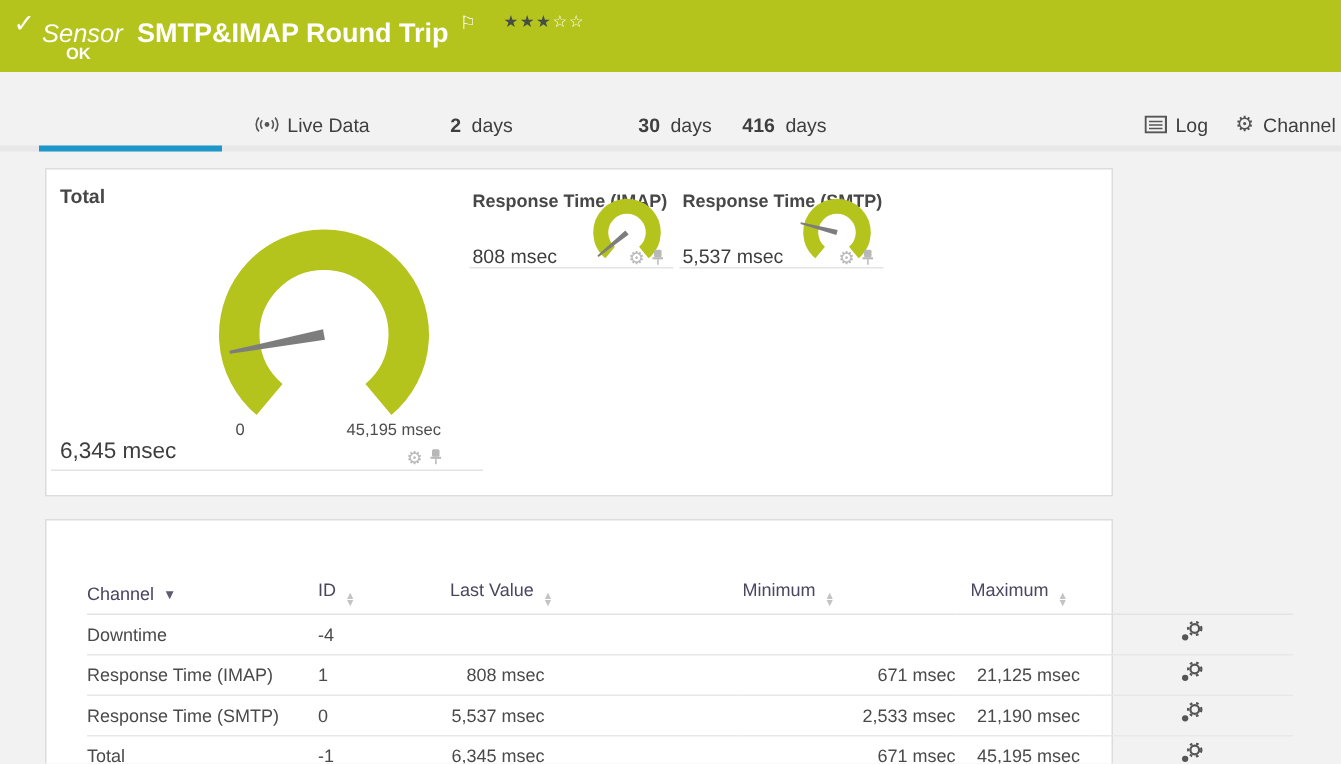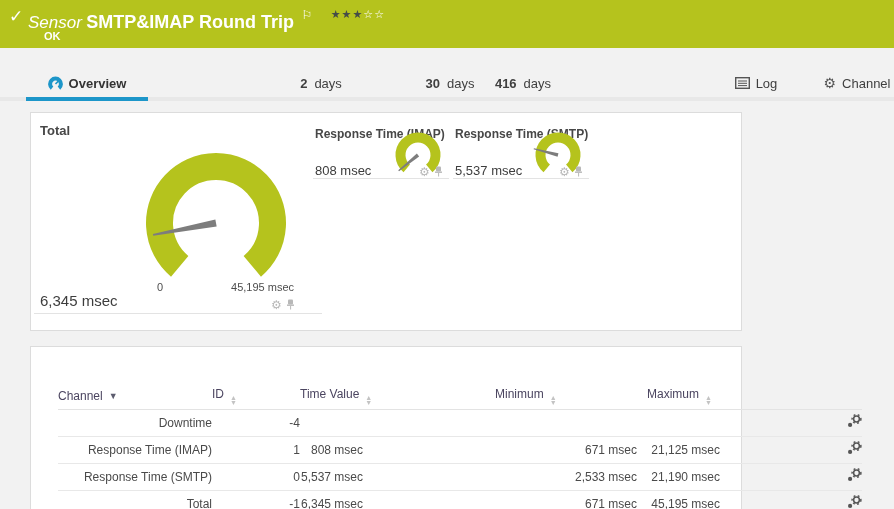--- a/index.html
+++ b/index.html
@@ -9,21 +9,21 @@
   *{margin:0;padding:0;box-sizing:border-box;}
   html,body{width:894px;height:509px;overflow:hidden;}
   body{font-family:"Liberation Sans","DejaVu Sans",sans-serif;background:var(--pagebg);position:relative;}
   .page{position:absolute;left:0;top:0;width:894px;height:509px;}
 
   
   .topbar{position:absolute;left:0;top:0;width:894px;height:48px;background:var(--green);color:#fff;}
   .topbar .check{position:absolute;left:9px;top:6px;font-size:17px;font-weight:bold;}
   .title-line{position:absolute;left:28px;top:8px;white-space:nowrap;}
   .kind{font-style:italic;font-size:17px;}
-  .sensor-name{font-weight:bold;font-size:18px;}
+  .sensor-name{font-weight:bold;font-size:18px;margin-left:5px;}
   .flag{font-size:12px;vertical-align:9px;margin-left:3px;font-family:"DejaVu Sans",sans-serif;}
   .stars{font-size:11px;vertical-align:10px;margin-left:14px;letter-spacing:1px;font-family:"DejaVu Sans",sans-serif;}
   .stars .f{color:#454d47;} .stars .e{color:#ffffff;}
   .status-ok{position:absolute;left:44px;top:30px;font-size:11px;font-weight:bold;}
 
   
   .tabbar{position:absolute;left:0;top:48px;width:894px;height:53px;background:var(--pagebg);}
   .tabbar .baseline{position:absolute;left:0;bottom:0;width:894px;height:4px;background:var(--rowline);}
   .tabbar .active-line{position:absolute;left:26px;bottom:0;width:122px;height:4px;background:var(--blue);}
   .tab{position:absolute;top:24px;height:22px;display:flex;align-items:center;justify-content:center;
@@ -54,21 +54,21 @@
   .mini-title{position:absolute;top:14px;font-size:12px;font-weight:bold;color:#474747;white-space:nowrap;}
   .t-imap{left:284px;} .t-smtp{left:424px;}
   .mini-gauge{position:absolute;top:18px;}
   .g-imap{left:362px;} .g-smtp{left:502px;}
   .mini-value{position:absolute;top:50px;font-size:13px;color:#3d3d3d;}
   .v-imap{left:284px;} .v-smtp{left:424px;}
 
   
   table.channels{position:absolute;left:27px;top:36px;width:804px;border-collapse:collapse;table-layout:fixed;font-size:12px;color:var(--celltext);}
   table.channels th{font-weight:normal;color:var(--headtext);text-align:left;height:26px;border-bottom:1px solid #e3e3e3;cursor:pointer;white-space:nowrap;}
-  table.channels td{height:27px;border-bottom:1px solid var(--rowline);white-space:nowrap;text-align:right;}
+  table.channels td{height:27px;border-bottom:1px solid var(--rowline);white-space:nowrap;}
   col.c-channel{width:154px;} col.c-id{width:88px;} col.c-last{width:70px;} col.c-gap{width:125px;}
   col.c-min{width:142px;} col.c-max{width:90px;} col.c-edit{width:135px;}
   .num-cell{text-align:right;padding-right:7px;}
   .min-cell{text-align:right;padding-right:0;}
   th.h-max{padding-left:10px;}
   td.edit-cell{text-align:center;}
   .sort-desc{display:inline-block;margin-left:6px;color:#5c5c6e;font-size:9px;vertical-align:1px;}
   .sort-both{display:inline-flex;flex-direction:column;margin-left:6px;vertical-align:-2px;color:#c3c3c3;font-size:7px;line-height:5px;}
   .edit-icon{cursor:pointer;}
 </style>
@@ -85,46 +85,49 @@
       <span class="flag">⚐</span>
       <span class="stars" id="stars"><span class="f">★★★</span><span class="e">☆☆</span></span>
     </div>
     <div class="status-ok">OK</div>
   </header>
 
   <nav class="tabbar">
     <div class="baseline"></div>
     <div class="active-line"></div>
 
-    <div class="tab active" style="left:26px;width:122px;">
-      <svg width="15" height="15" viewBox="0 0 15 15">
-        <path d="M4.03 12.14 A5.4 5.4 0 1 1 10.97 12.14" stroke="#1d96c9" stroke-width="4" fill="none"></path>
-        <line x1="7.5" y1="8" x2="11.6" y2="3.9" stroke="#1d96c9" stroke-width="1.6"></line>
-      </svg>
-      <span>Overview</span>
-    </div>
-
+
+    <div class="tab" style="left:159px;width:98px;">
+      <svg width="16" height="12" viewBox="0 0 16 12">
+        <circle cx="8" cy="6" r="1.6" fill="#555"></circle>
+        <path d="M4.8 3.2 A4.5 4.5 0 0 0 4.8 8.8" stroke="#555" fill="none" stroke-width="1.1"></path>
+        <path d="M11.2 3.2 A4.5 4.5 0 0 1 11.2 8.8" stroke="#555" fill="none" stroke-width="1.1"></path>
+        <path d="M2.6 1.4 A6.8 6.8 0 0 0 2.6 10.6" stroke="#555" fill="none" stroke-width="1.1"></path>
+        <path d="M13.4 1.4 A6.8 6.8 0 0 1 13.4 10.6" stroke="#555" fill="none" stroke-width="1.1"></path>
+      </svg>
+      <span>Live Data</span>
+    </div>
 
     <div class="tab" style="left:281px;width:80px;">
       <span class="num">2</span>
       <span>days</span>
     </div>
 
     <div class="tab" style="left:410px;width:80px;">
       <span class="num">30</span>
       <span>days</span>
     </div>
 
     <div class="tab" style="left:483px;width:80px;">
       <span class="num">416</span>
       <span>days</span>
     </div>
 
 
-    <div class="tab" style="left:716px;width:80px;">
+    <div class="tab" style="left:744px;width:80px;">
       <svg width="15" height="12" viewBox="0 0 15 12">
         <rect x="0.7" y="0.7" width="13.6" height="10.6" fill="none" stroke="#555" stroke-width="1.4"></rect>
         <line x1="3" y1="4" x2="12" y2="4" stroke="#555" stroke-width="1"></line>
         <line x1="3" y1="6.3" x2="12" y2="6.3" stroke="#555" stroke-width="1"></line>
         <line x1="3" y1="8.6" x2="12" y2="8.6" stroke="#555" stroke-width="1"></line>
       </svg>
       <span>Log</span>
     </div>
 
     <div class="tab" style="left:820px;width:74px;">
@@ -214,21 +217,21 @@
           <th>
             <span>Channel</span><span class="sort-desc">▼</span>
           </th>
           <th>
             <span>ID</span><span class="sort-both">
                 <span>▲</span>
                 <span>▼</span>
               </span>
           </th>
           <th>
-            <span>Time Value</span><span class="sort-both">
+            <span>Last Value</span><span class="sort-both">
                 <span>▲</span>
                 <span>▼</span>
               </span>
           </th>
           <th></th>
           <th>
             <span>Minimum</span><span class="sort-both">
                 <span>▲</span>
                 <span>▼</span>
               </span>

